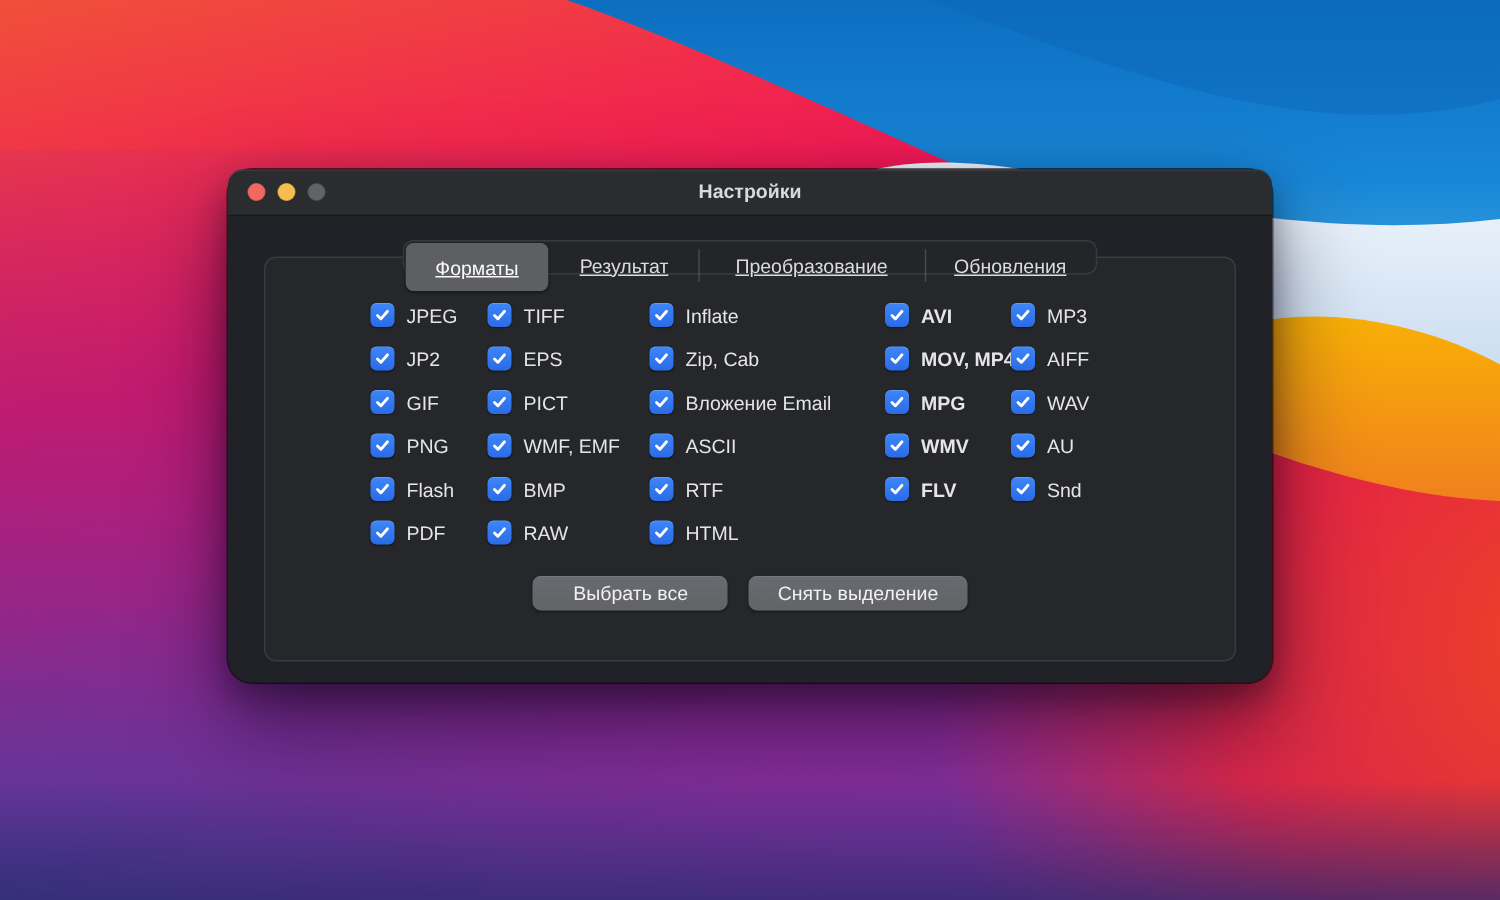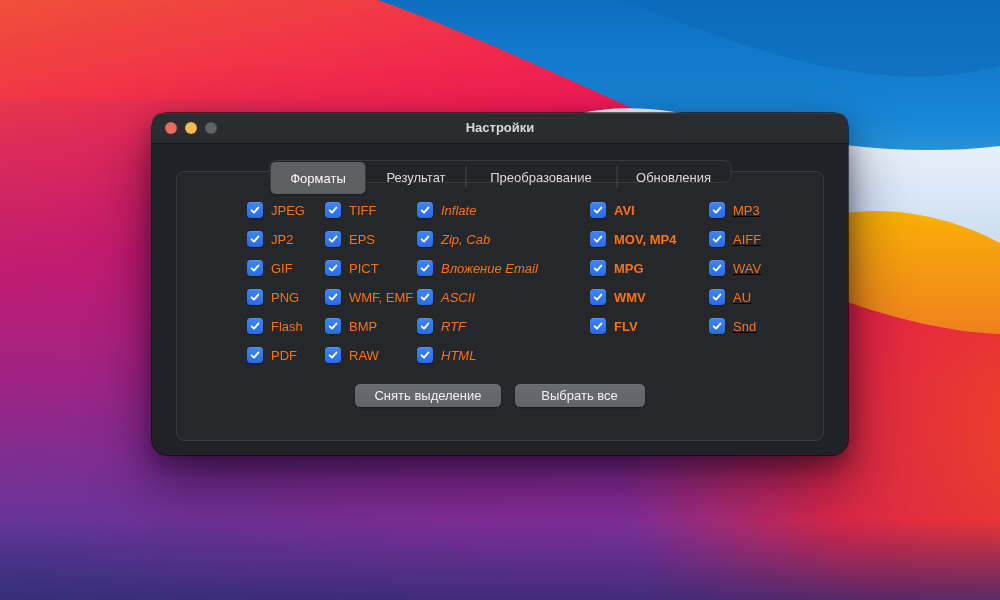--- a/index.html
+++ b/index.html
@@ -36,51 +36,52 @@
   .tabs{
     position:absolute;top:47px;left:50%;transform:translateX(-50%);
     height:23px;display:flex;align-items:stretch;
     background:#242528;border:1px solid #393a3d;border-radius:7px;
     z-index:3;box-sizing:border-box;
   }
   .tab{
     position:relative;display:flex;align-items:center;justify-content:center;
     font-size:13px;color:#dcdcde;cursor:default;box-sizing:border-box;
     padding:16px 2px;
+    text-decoration:underline;
   }
   .tab.selected{
     background:#5e5f63;border-radius:5px;margin:1px;color:#fafafa;
     box-shadow:0 1px 2px rgba(0,0,0,.35);
   }
   .tab:not(.selected) + .tab:not(.selected)::before{
     content:"";position:absolute;left:0;top:5px;bottom:5px;width:1px;
     background:rgba(255,255,255,.16);
   }
   .tab-w0{width:95px;} .tab-w1{width:99px;} .tab-w2{width:151px;} .tab-w3{width:114px;}
   
   .groupbox{
     position:absolute;left:24px;top:58px;width:646px;height:268px;
     background:#26272b;border:1px solid #3a3b3f;border-radius:8px;
   }
   .fmt-col{position:absolute;top:29px;display:flex;flex-direction:column;gap:11px;}
   .fmt-col:nth-child(1){left:70px;}
   .fmt-col:nth-child(2){left:148px;}
-  .fmt-col:nth-child(3){left:240px;font-style:italic;}
+  .fmt-col:nth-child(3){left:256px;}
   .fmt-col:nth-child(4){left:413px;font-weight:bold;}
-  .fmt-col:nth-child(5){left:532px;text-decoration:underline;}
+  .fmt-col:nth-child(5){left:497px;}
   .fmt-item{display:flex;align-items:center;gap:8px;height:18px;cursor:default;}
   .cb{
     width:16px;height:16px;border-radius:4px;flex:0 0 16px;
     background:linear-gradient(#3d86f8,#2a6be6);
     box-shadow:inset 0 .5px 0 rgba(255,255,255,.25), 0 .5px 1px rgba(0,0,0,.4);
     display:flex;align-items:center;justify-content:center;
   }
   .cb svg{width:12px;height:12px;}
   .cb path{stroke:#fff;stroke-width:2.2;fill:none;stroke-linecap:round;stroke-linejoin:round;}
-  .fmt-label{font-size:13px;color:#f97316;white-space:nowrap;}
+  .fmt-label{font-size:13px;color:#e5e5e5;white-space:nowrap;}
   
   .btn-row{
     position:absolute;left:0;right:0;top:271px;height:23px;
     display:flex;justify-content:center;gap:14px;z-index:2;
   }
   .push-btn{
     height:23px;border:none;border-radius:5.5px;
     background:linear-gradient(#6a6b70,#626367);
     color:#f1f1f3;font-size:13px;font-family:inherit;
     padding:0 19px;min-width:130px;
@@ -394,16 +395,16 @@
                 <path d="M3.1 7.4 L5.8 10 L10.9 4.1"></path>
               </svg>
             </span>
             <span class="fmt-label">Snd</span>
           </label>
         </div>
       </div>
   </div>
 
   <div class="btn-row">
+    <button class="push-btn">Выбрать все</button>
     <button class="push-btn">Снять выделение</button>
-    <button class="push-btn">Выбрать все</button>
   </div>
 </div>
 
 </body></html>

